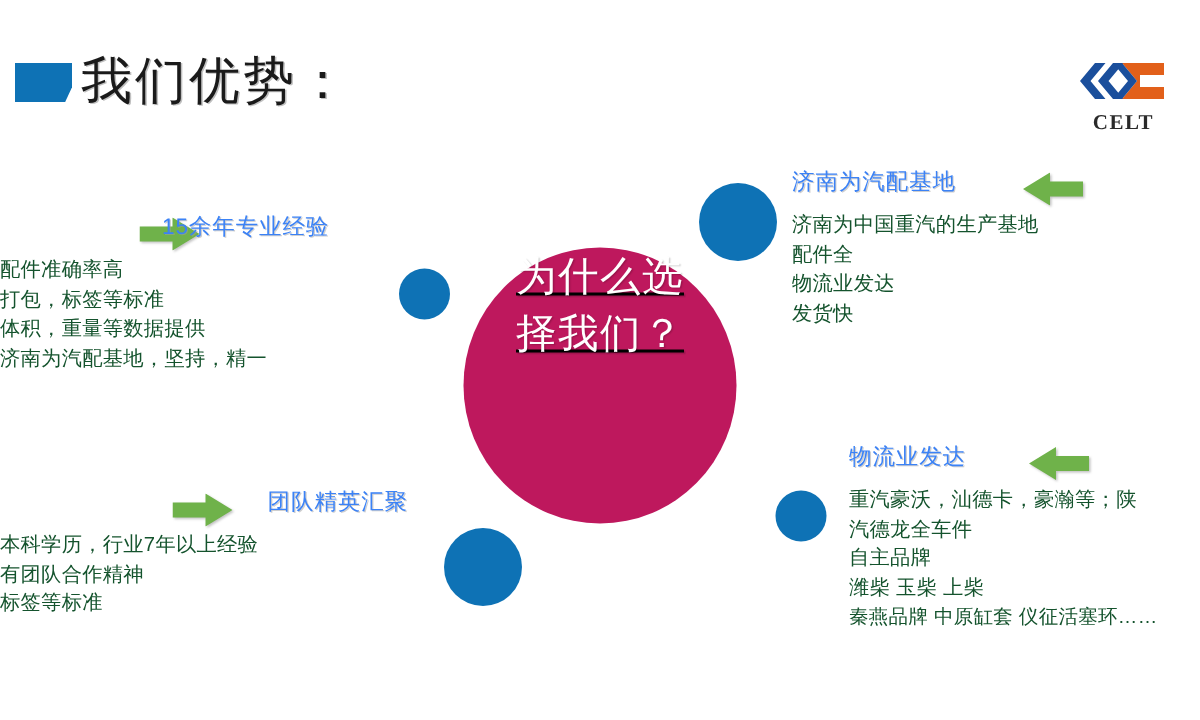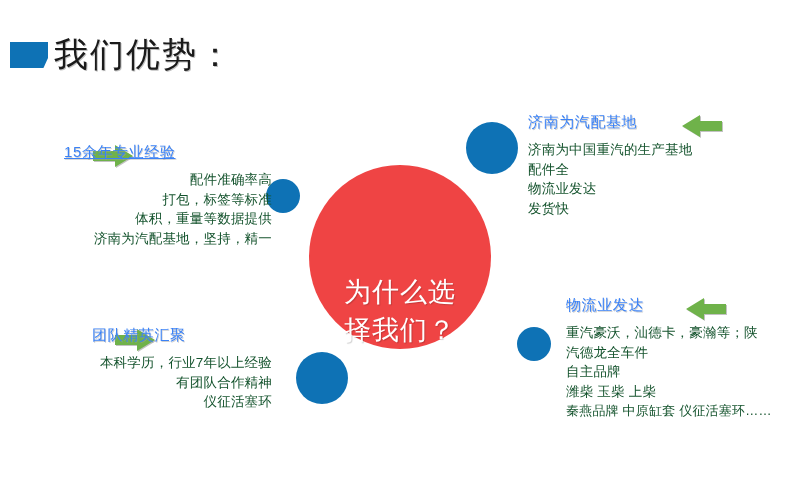--- a/index.html
+++ b/index.html
@@ -63,24 +63,25 @@
   }
 
   
   .main-ellipse {
     position: absolute;
     left: 309px;
     top: 165px;
     width: 182px;
     height: 184px;
     border-radius: 50%;
-    background: #ef4444;
+    background: #be185d;
     display: flex;
-    align-items: flex-end;
+    align-items: flex-start;
     justify-content: center;
+    text-decoration: underline;
   }
   .main-ellipse-label {
     color: #ffffff;
     font-size: 27px;
     line-height: 38px;
     letter-spacing: 1px;
     text-align: left;
     width: 112px;
     text-shadow: 1px 1px 1px rgba(0,0,0,0.18);
   }
@@ -118,42 +119,53 @@
     text-shadow: 0.8px 0.8px 0 rgba(160,160,160,0.5);
   }
   .block-body {
     margin-top: 8px;
     color: #14532d;
     font-size: 13.5px;
     line-height: 19.5px;
     letter-spacing: 0.2px;
     white-space: nowrap;
   }
-  .align-right { text-align: right; }
+  .align-right { }
   .align-left  { text-align: left; }
 
   .block-exp   { left: 0px;   top: 142px; width: 272px; }
-  .block-exp .block-heading { padding-right: 0; text-align: left; padding-left: 64px; text-decoration: underline; }
+  .block-exp .block-heading { padding-right: 0; text-align: left; padding-left: 108px; }
   .block-team  { left: 0px;   top: 325px; width: 272px; }
-  .block-team .block-heading { text-align: left; padding-left: 92px; }
+  .block-team .block-heading { text-align: right; padding-left: 92px; }
 
   .block-base  { left: 528px; top: 112px; width: 266px; }
   .block-prod  { left: 566px; top: 295px; width: 234px; }
   .block-prod .block-body { white-space: nowrap; }
 
   .nowrap-small { font-size: 13px; }
 </style>
 </head>
 <body>
 
 <div id="slide">
 
   <div class="title-marker"></div>
   <div class="page-title">我们优势：</div>
 
+  <div class="logo">
+    <svg viewBox="0 0 74 40" width="74" height="40">
+      <g fill="#1B4F9C">
+        <polygon points="8,20 18,8 25,8 15,20 25,32 18,32"></polygon>
+        <polygon points="20,20 30,8 37,8 27,20 37,32 30,32"></polygon>
+      </g>
+      <path d="M36 8 L64 8 L64 16 L48 16 L48 24 L64 24 L64 32 L36 32 L46 20 Z" fill="#E2601A"></path>
+      <polygon points="36,8 46,20 36,32 30,32 40,20 30,8" fill="#1B4F9C"></polygon>
+    </svg>
+    <div class="logo-text">CELT</div>
+  </div>
 
   <div class="dot dot-tl"></div>
   <div class="dot dot-tr"></div>
   <div class="dot dot-bl"></div>
   <div class="dot dot-br"></div>
 
   <div class="main-ellipse">
     <div class="main-ellipse-label">
       <div>为什么选</div>
       <div>择我们？</div>
@@ -202,21 +214,21 @@
       <div>物流业发达</div>
       <div>发货快</div>
     </div>
   </div>
 
   <div class="block block-team">
     <div class="block-heading">团队精英汇聚</div>
     <div class="block-body align-right">
       <div>本科学历，行业7年以上经验</div>
       <div>有团队合作精神</div>
-      <div>仪征活塞环</div>
+      <div>标签等标准</div>
     </div>
   </div>
 
   <div class="block block-prod">
     <div class="block-heading">物流业发达</div>
     <div class="block-body align-left">
       <div>重汽豪沃，汕德卡，豪瀚等；陕</div>
       <div>汽德龙全车件</div>
       <div>自主品牌</div>
       <div>潍柴 玉柴 上柴</div>

